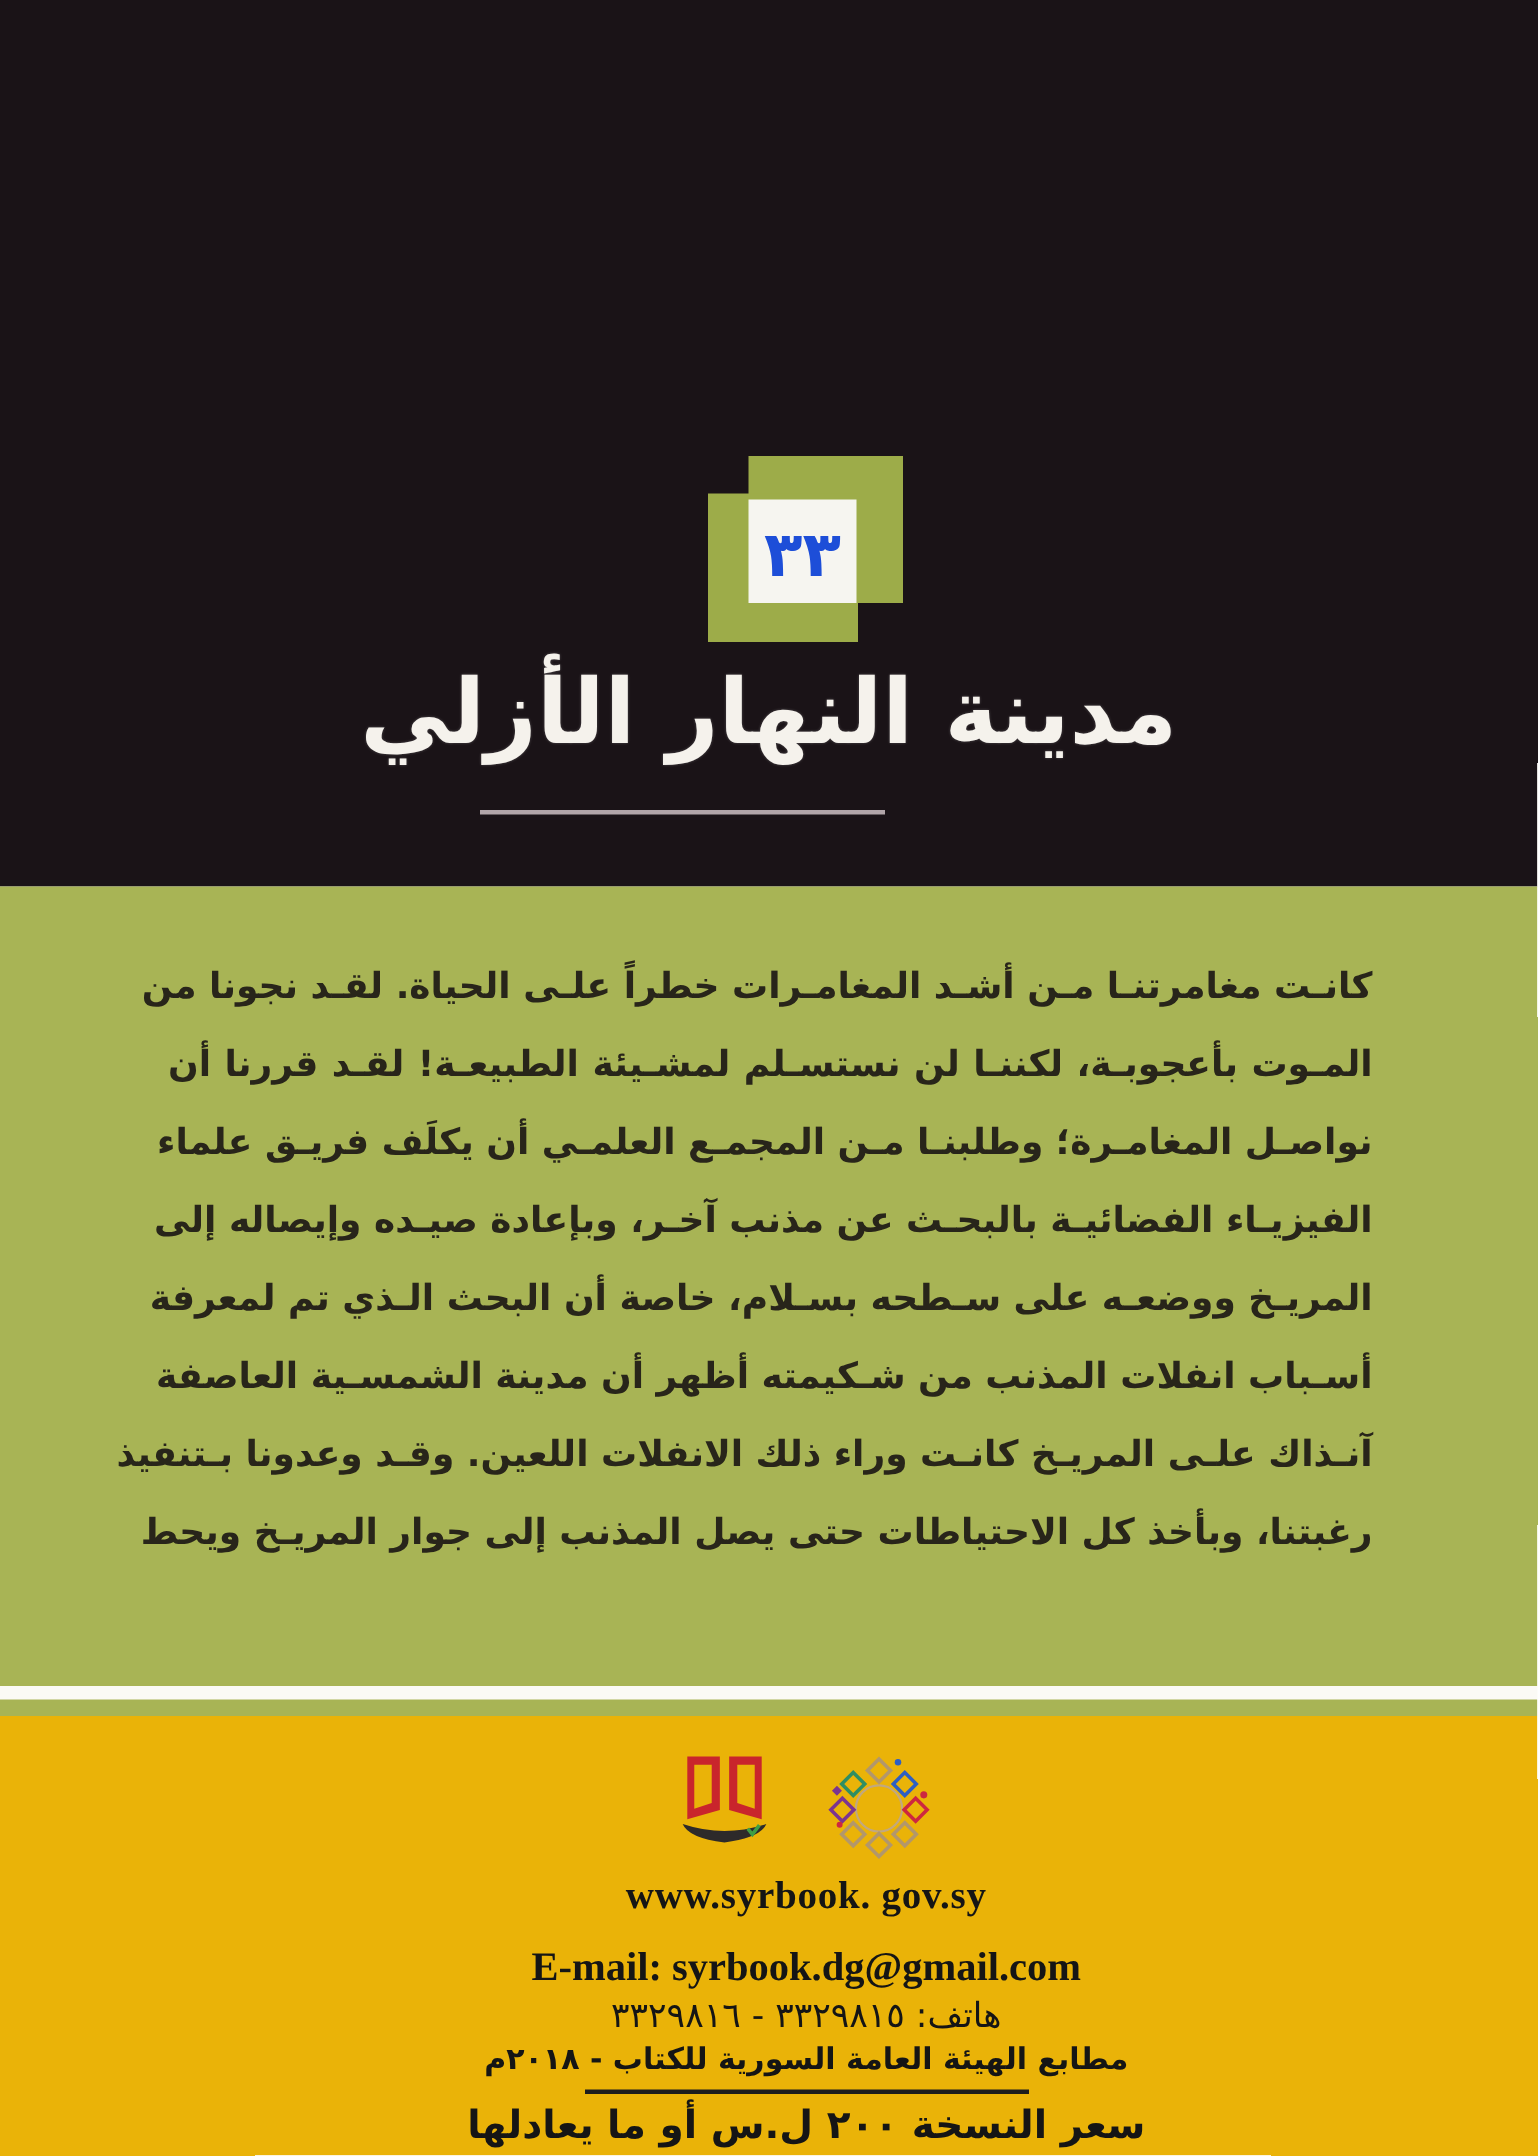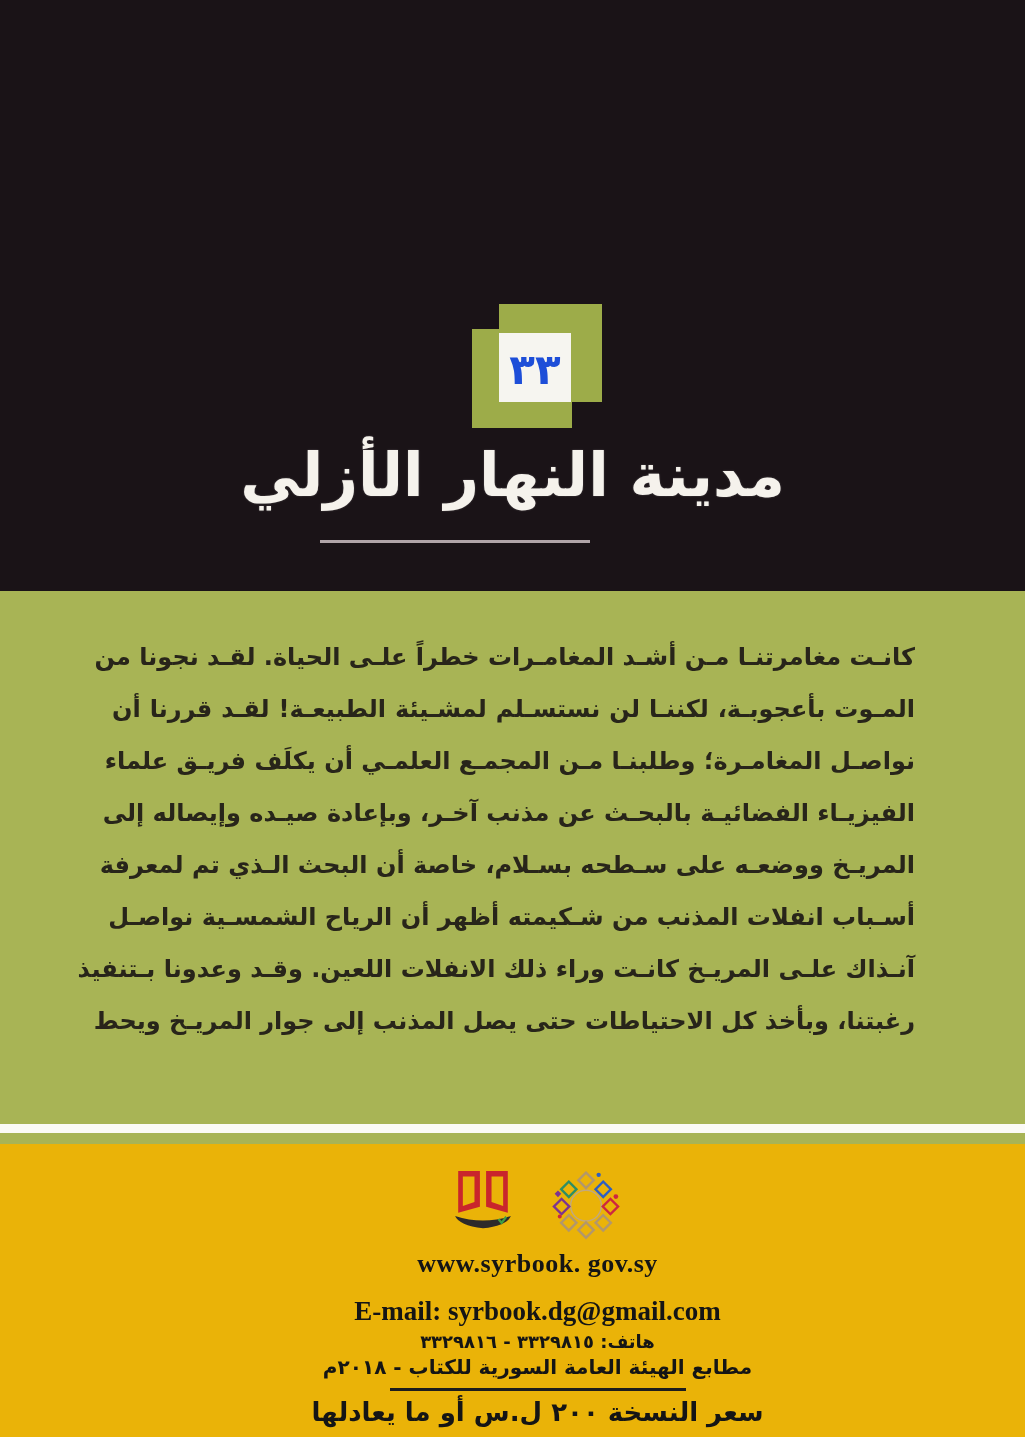--- a/index.html
+++ b/index.html
@@ -39,21 +39,21 @@
   
   .footer{
     position:absolute;top:1144px;left:0;width:100%;height:293px;background:#eab308;
     text-align:center;box-sizing:border-box;padding-top:14px;padding-left:50px;color:#151515;
   }
   .logos{display:flex;justify-content:center;align-items:flex-end;gap:34px;height:86px;}
   .logo-book{width:62px;height:84px;}
   .logo-circle{width:76px;height:76px;margin-bottom:4px;}
   .website{font-family:"Liberation Serif", serif;font-weight:bold;font-size:26px;margin-top:5px;letter-spacing:.5px;}
   .email{font-family:"Liberation Serif", serif;font-weight:bold;font-size:27px;margin-top:17px;}
-  .phone{direction:rtl;font-weight:bold;font-size:18px;margin-top:4px;}
+  .phone{direction:rtl;font-weight:normal;font-size:23px;margin-top:4px;}
   .publisher{direction:rtl;font-weight:bold;font-size:20px;margin-top:3px;}
   .rule{width:296px;height:0;border:none;border-top:3px solid #1d1d1d;margin:9px auto 6px auto;}
   .price{direction:rtl;font-weight:bold;font-size:26px;}
 </style>
 </head>
 <body>
 
 <div class="cover">
 
   <div class="black-sec">
@@ -73,21 +73,21 @@
       </span>
     </div>
   </div>
 
   <div class="green-sec">
     <div class="syn-line">كانـت مغامرتنـا مـن أشـد المغامـرات خطراً علـى الحياة. لقـد نجونا من</div>
     <div class="syn-line">المـوت بأعجوبـة، لكننـا لن نستسـلم لمشـيئة الطبيعـة! لقـد قررنا أن</div>
     <div class="syn-line">نواصـل المغامـرة؛ وطلبنـا مـن المجمـع العلمـي أن يكلَف فريـق علماء</div>
     <div class="syn-line">الفيزيـاء الفضائيـة بالبحـث عن مذنب آخـر، وبإعادة صيـده وإيصاله إلى</div>
     <div class="syn-line">المريـخ ووضعـه على سـطحه بسـلام، خاصة أن البحث الـذي تم لمعرفة</div>
-    <div class="syn-line">أسـباب انفلات المذنب من شـكيمته أظهر أن الرياح الشمسـية نواصـل</div>
+    <div class="syn-line">أسـباب انفلات المذنب من شـكيمته أظهر أن مدينة الشمسـية العاصفة</div>
     <div class="syn-line">آنـذاك علـى المريـخ كانـت وراء ذلك الانفلات اللعين. وقـد وعدونا بـتنفيذ</div>
     <div class="syn-line">رغبتنا، وبأخذ كل الاحتياطات حتى يصل المذنب إلى جوار المريـخ ويحط</div>
   </div>
 
   <div class="white-stripe"></div>
   <div class="green-stripe"></div>
 
   <div class="footer">
 
     <div class="logos">

